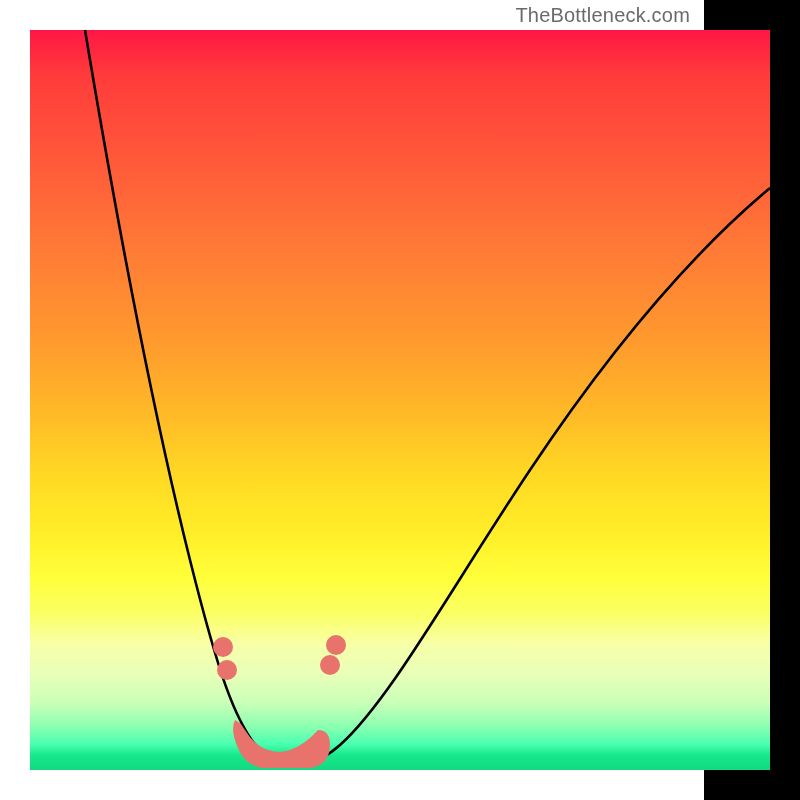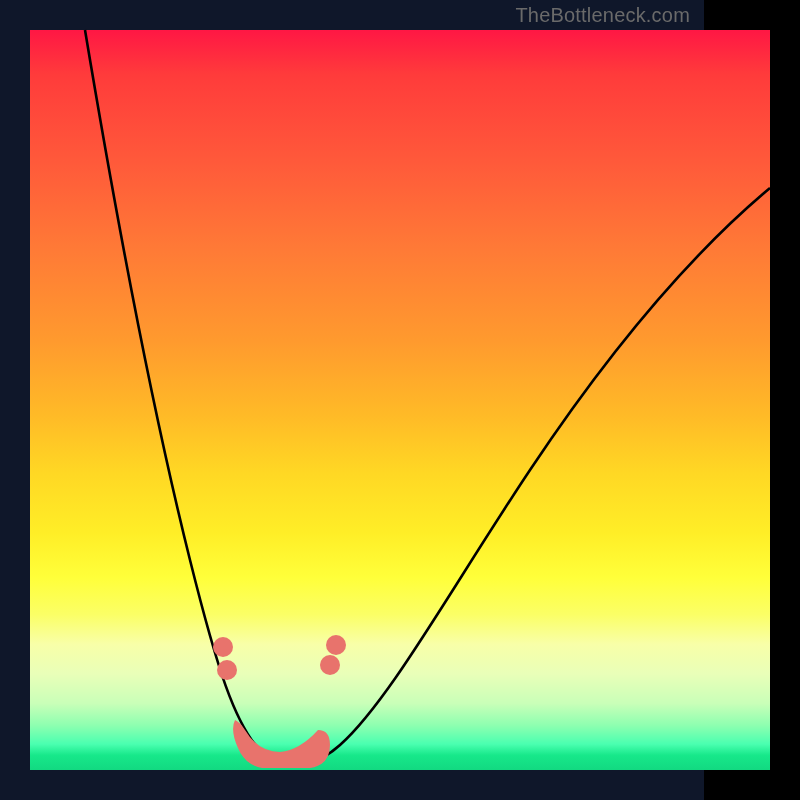--- a/index.html
+++ b/index.html
@@ -8,21 +8,21 @@
     width: 800px;
     height: 800px;
     background: #000;
     overflow: hidden;
     font-family: Arial, Helvetica, sans-serif;
   }
   .frame {
     position: relative;
     width: 704px;
     height: 800px;
-    background: #0f172a;
+    background: #ffffff;
   }
   .plot-area {
     position: absolute;
     left: 30px;
     top: 30px;
     width: 740px;
     height: 740px;
     background: linear-gradient(
       to bottom,
       #ff1744 0%,

